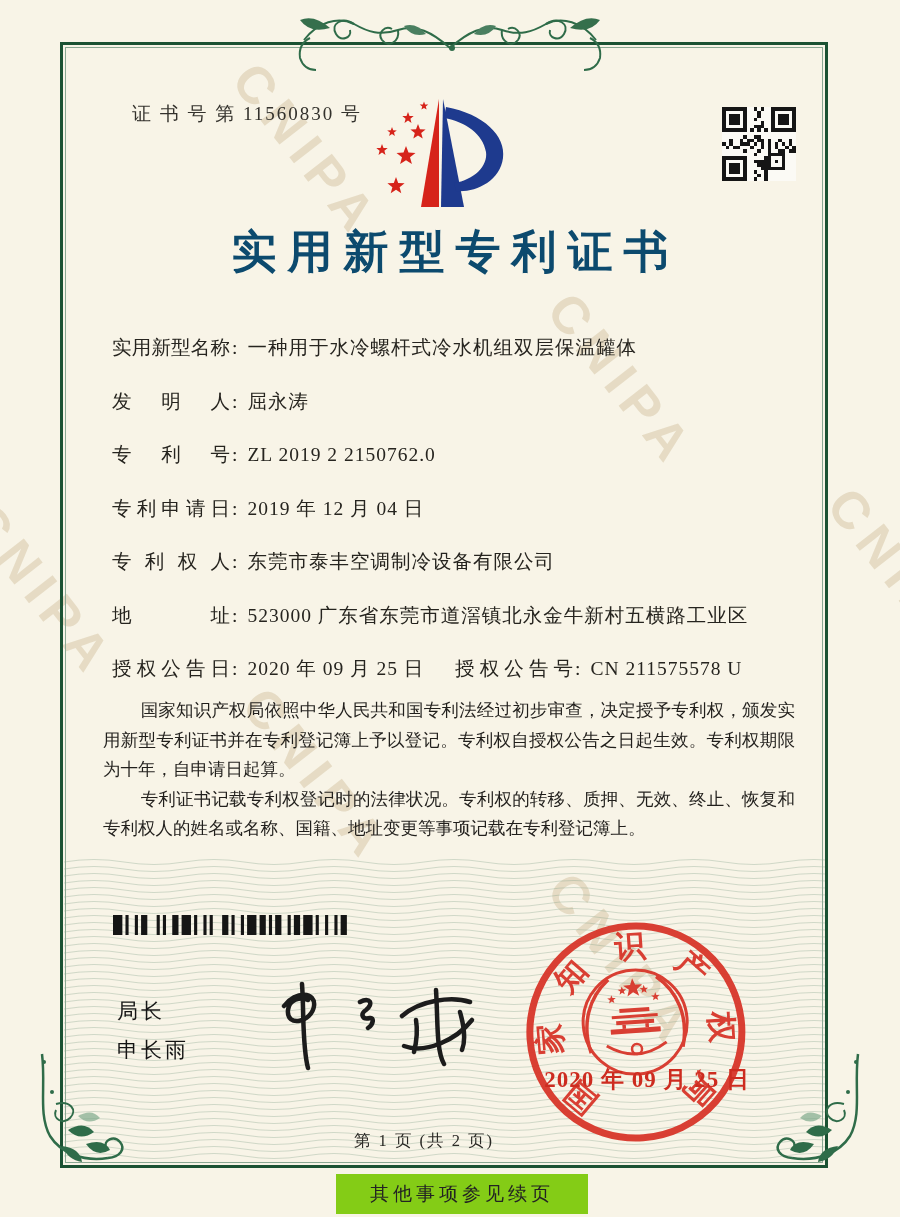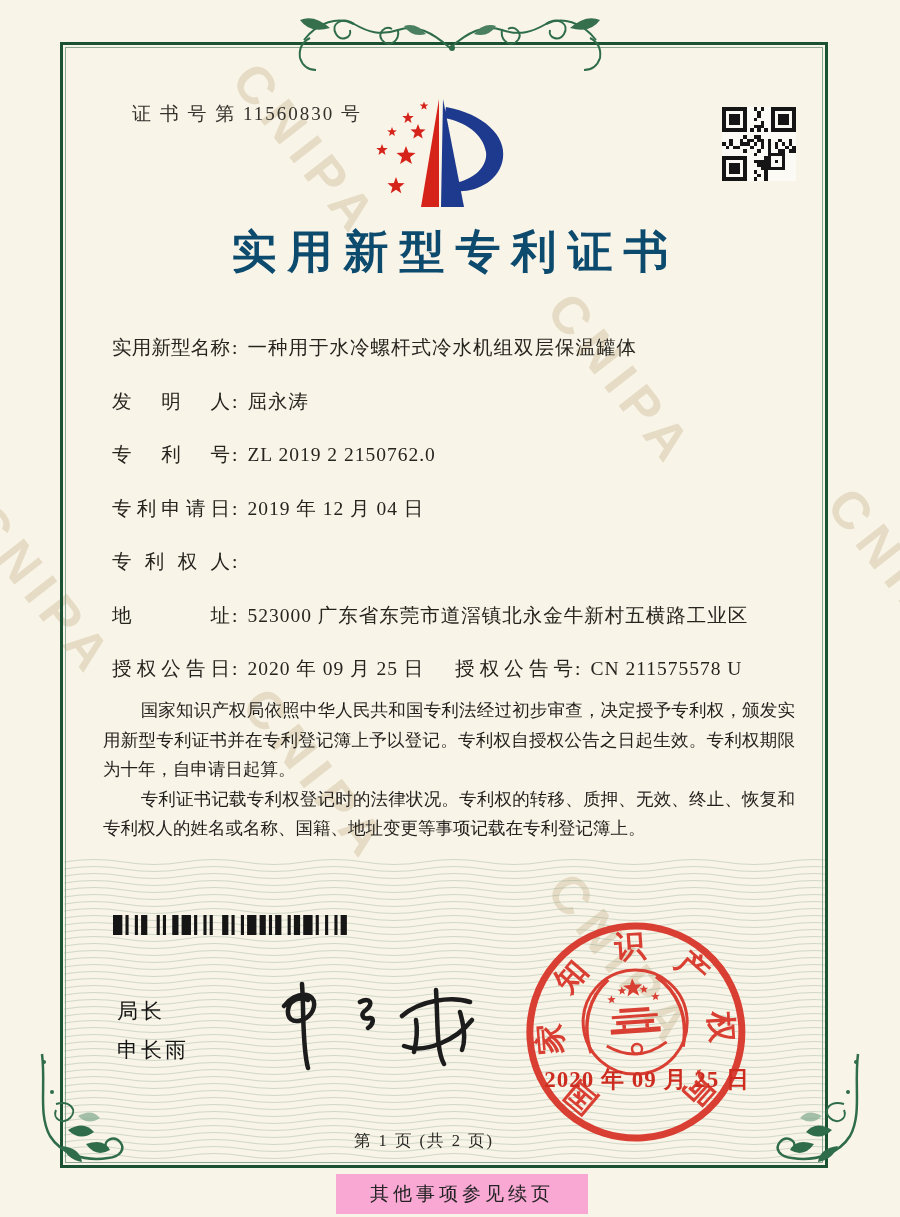--- a/index.html
+++ b/index.html
@@ -52,21 +52,21 @@
     letter-spacing:3px; color:#141414; }
   .signature { position:absolute; left:256px; top:976px; z-index:5; }
   .seal-svg { position:absolute; left:520px; top:918px; z-index:6;
     transform:rotate(-4deg); opacity:0.95; }
   .seal-date { position:absolute; left:528px; top:1064px; width:238px; z-index:7;
     text-align:center; font-size:23px; font-weight:600;
     letter-spacing:1px; color:#cd2c20; }
   .page-info { position:absolute; left:0; top:1130px; width:848px; z-index:5;
     text-align:center; font-size:16.5px; letter-spacing:2px; color:#2b2a26; }
   .note-box { position:absolute; left:336px; top:1174px; width:252px; height:40px;
-    z-index:5; background:#f9a8d4; display:flex; align-items:center;
+    z-index:5; background:#84cc16; display:flex; align-items:center;
     justify-content:center; font-size:19px; letter-spacing:4px; color:#232323; }
 </style>
 </head>
 <body>
 
 <div class="page">
 
   <div class="wm" style="left:205px; top:120px;">CNIPA</div>
   <div class="wm" style="left:520px; top:350px;">CNIPA</div>
   <div class="wm" style="left:-60px; top:560px;">CNIPA</div>
@@ -321,20 +321,21 @@
       <span class="fvalue">2019 年 12 月 04 日</span>
   </div>
   <div class="field-row" style="left:112px; top:548px;">
     <span class="flabel" style="display: flex; justify-content: space-between;">
         <span>专</span>
         <span>利</span>
         <span>权</span>
         <span>人</span>
       </span>
       <span class="fcolon">:</span>
+      <span class="fvalue">东莞市泰丰空调制冷设备有限公司</span>
   </div>
   <div class="field-row" style="left:112px; top:602px;">
     <span class="flabel" style="display: flex; justify-content: space-between;">
         <span>地</span>
         <span>址</span>
       </span>
       <span class="fcolon">:</span>
       <span class="fvalue">523000 广东省东莞市道滘镇北永金牛新村五横路工业区</span>
   </div>
   <div class="field-row" style="left:112px; top:655px;">

